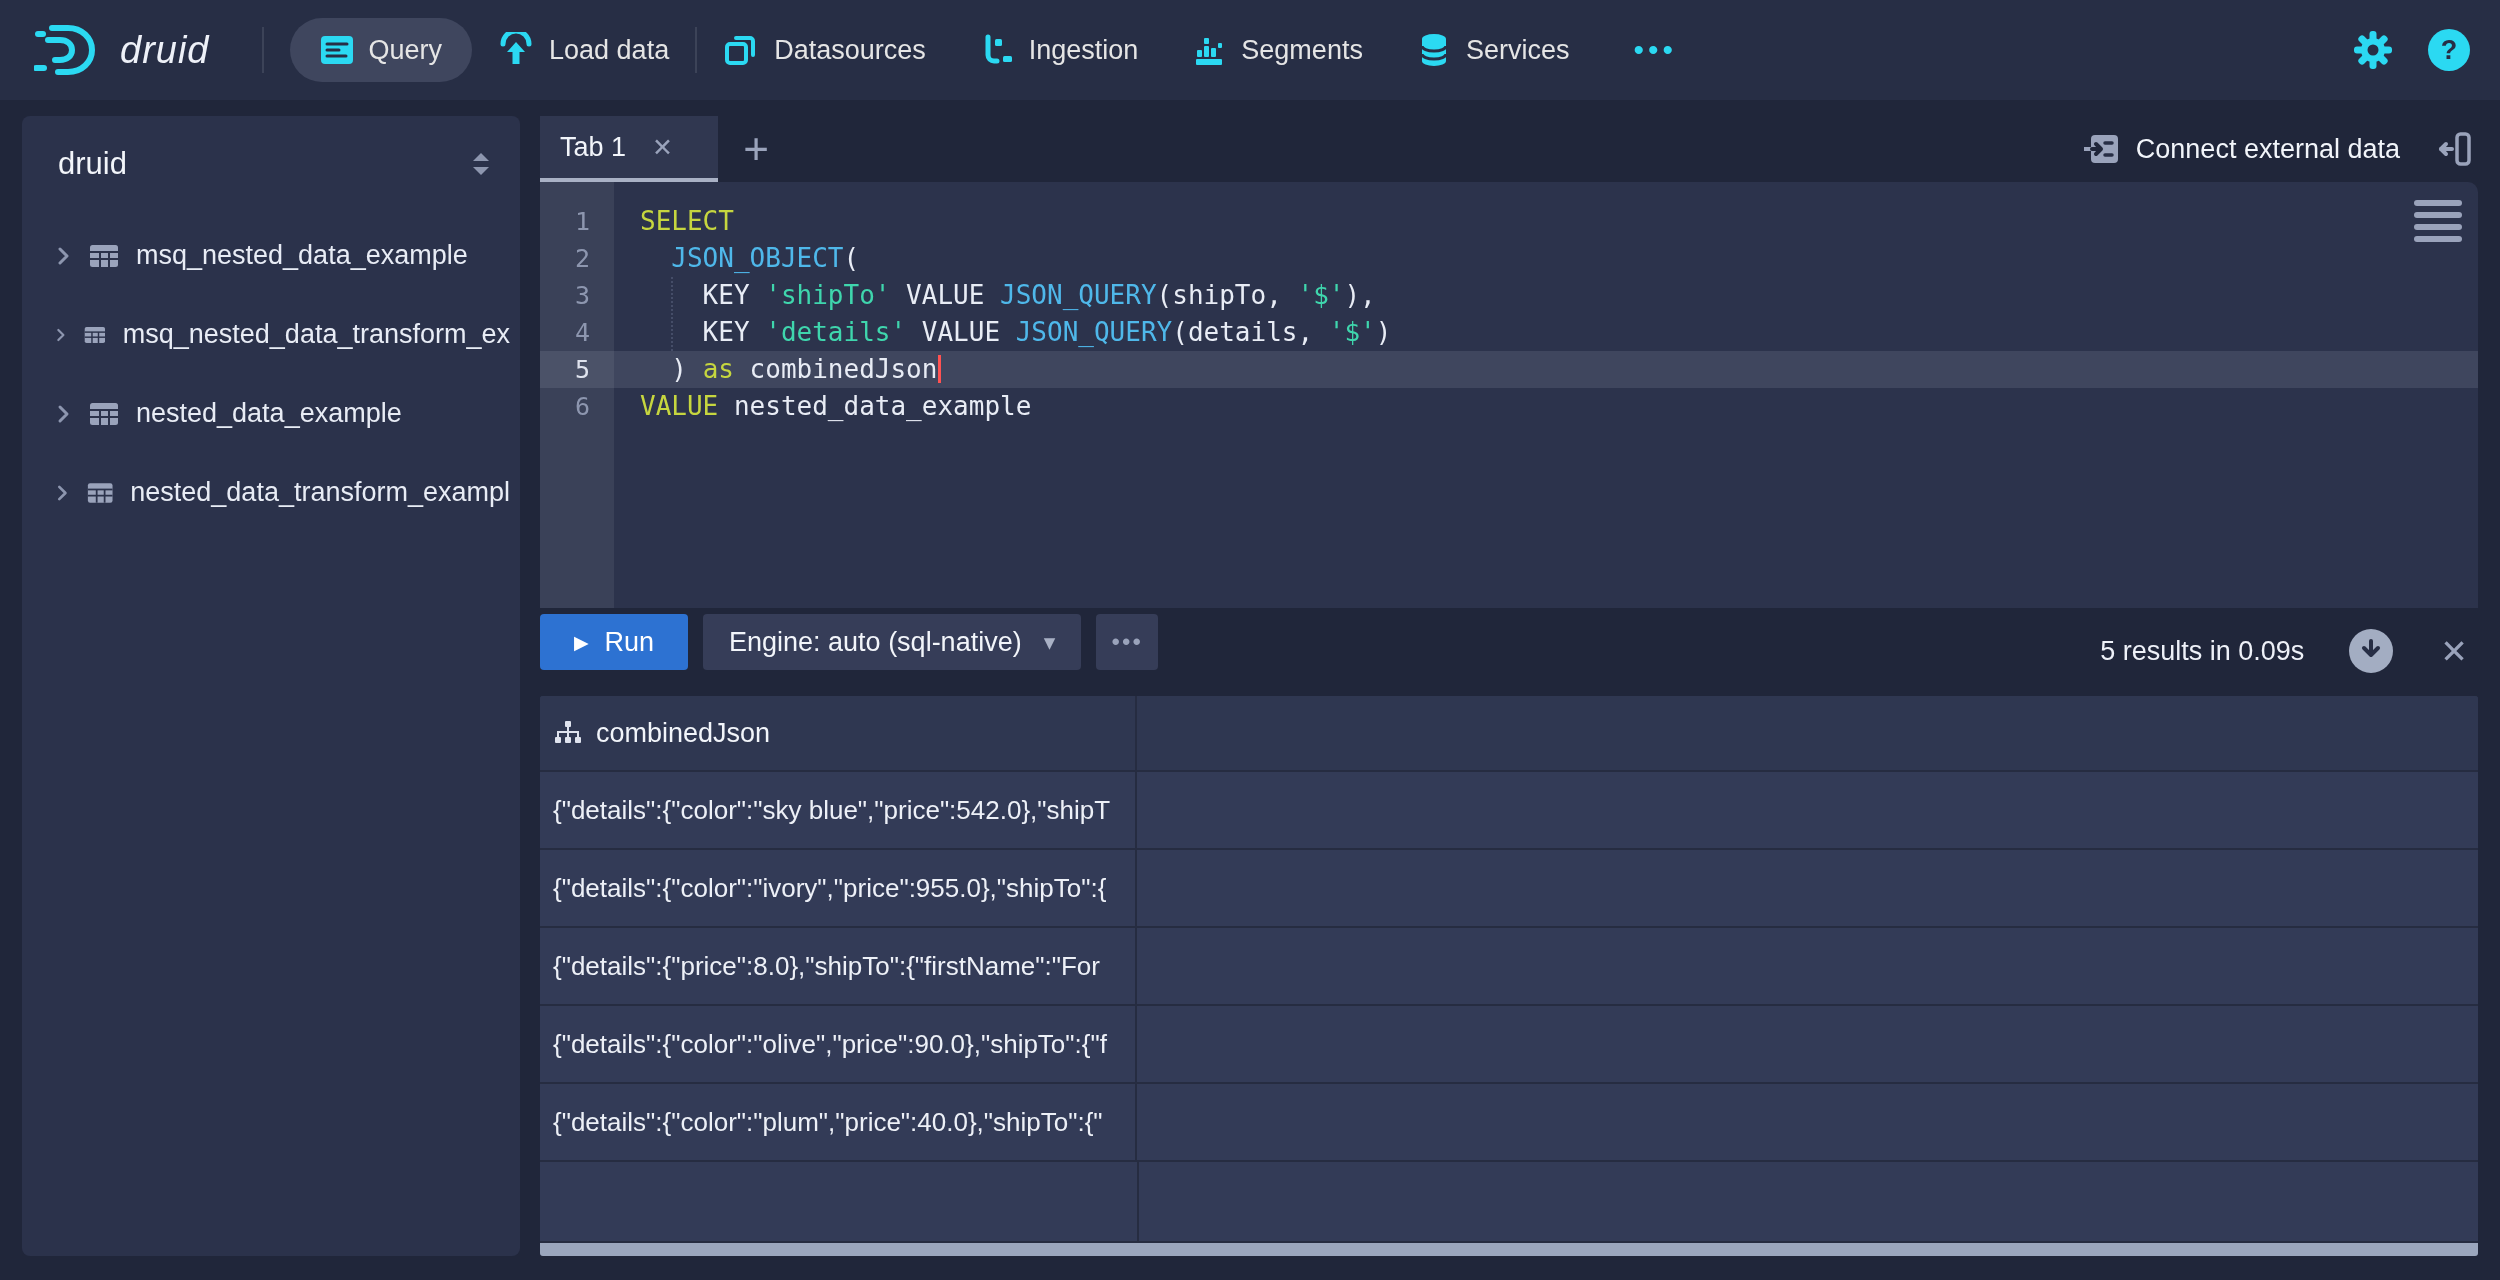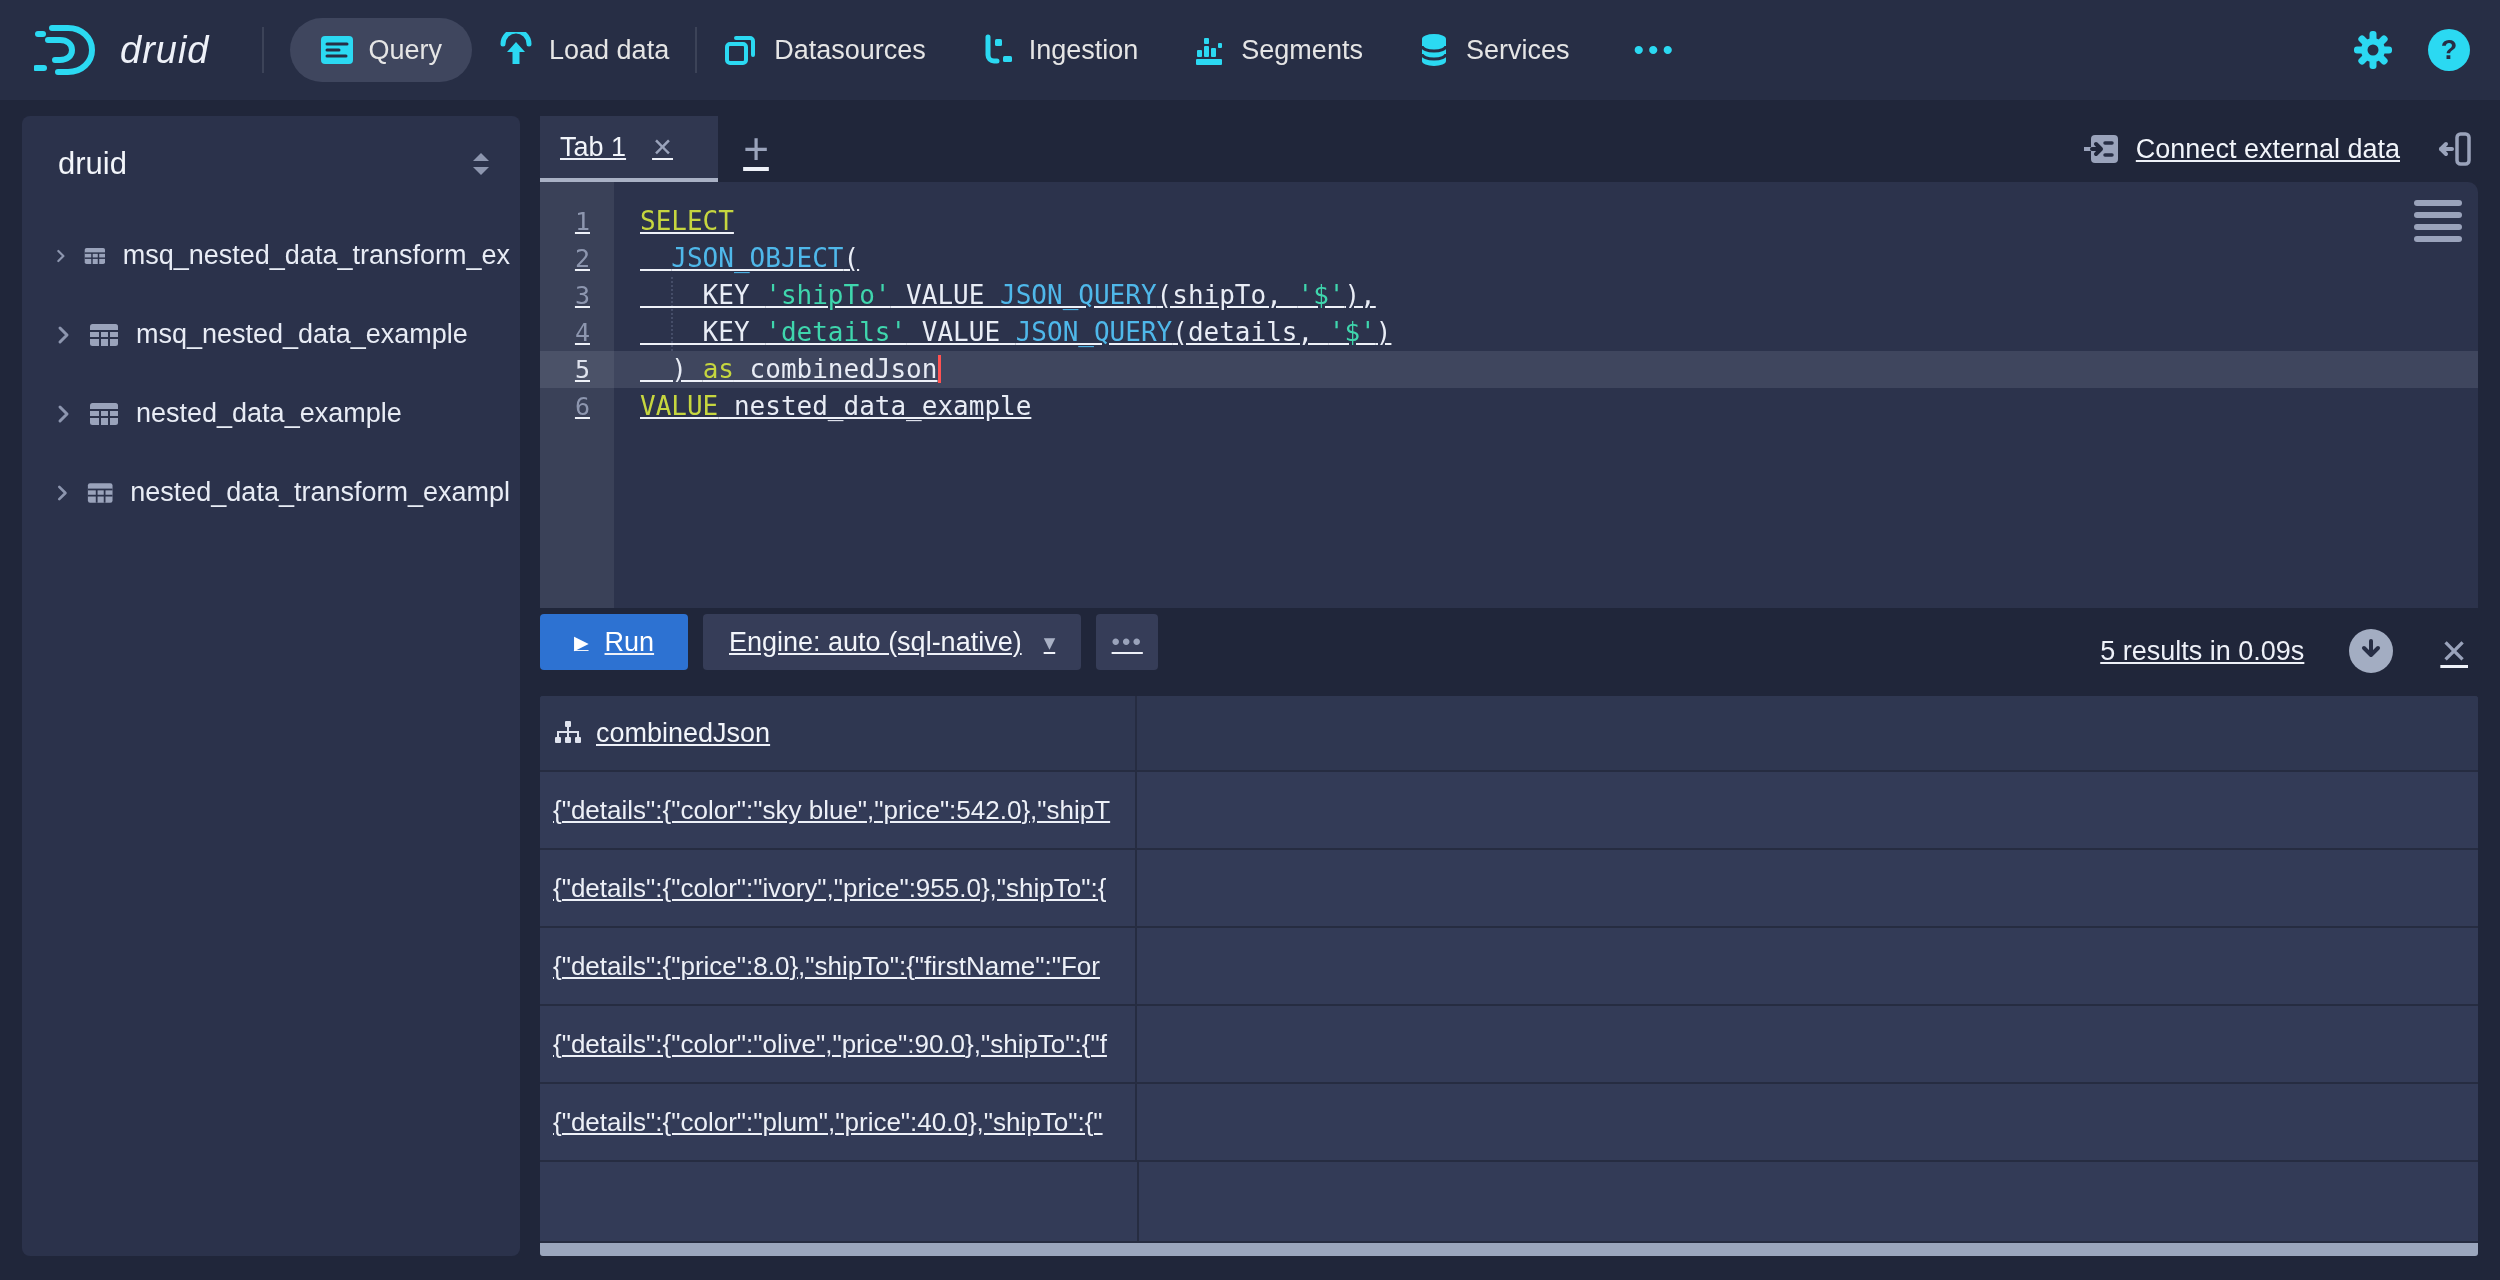--- a/index.html
+++ b/index.html
@@ -31,21 +31,21 @@
   .sidebar{
     position:absolute;left:22px;top:116px;width:498px;height:1140px;
     background:#2b324b;border-radius:8px;box-sizing:border-box;padding:30px 0 0 0;
   }
   .sidebar-header{display:flex;align-items:center;padding:0 28px 0 36px;margin-bottom:34px;}
   .sidebar-title{font-size:31px;color:#f2f5fa;flex:1;}
   .sidebar-list{list-style:none;margin:0;padding:0 10px 0 20px;}
   .sidebar-item{height:79px;display:flex;align-items:center;gap:17px;padding-left:12px;
     font-size:27px;color:#e8ecf5;white-space:nowrap;overflow:hidden;cursor:pointer;}
   
-  .main{position:absolute;left:540px;top:116px;width:1938px;text-decoration:underline;}
+  .main{position:absolute;left:540px;top:116px;width:1938px;}
   
   .tabbar{height:66px;display:flex;align-items:stretch;}
   .tab{width:178px;background:#303750;border-bottom:4px solid #a9b1c5;box-sizing:border-box;
     display:flex;align-items:center;padding:0 20px;gap:26px;font-size:27px;color:#f2f5fa;cursor:pointer;}
   .tab-close{color:#9aa3bb;font-size:25px;line-height:1;}
   .newtab{width:76px;display:flex;align-items:center;justify-content:center;
     color:#9aa3bb;font-size:44px;font-weight:300;cursor:pointer;}
   .tab-spacer{flex:1;}
   .connect{display:flex;align-items:center;gap:16px;font-size:27px;color:#f2f5fa;cursor:pointer;}
   .collapse-btn{display:flex;align-items:center;margin:0 6px 0 38px;cursor:pointer;}
@@ -203,36 +203,36 @@
         </svg>
       <svg width="30" height="26" viewBox="0 0 30 26">
         <rect x="1" y="2" width="28" height="22" rx="2.5" fill="#9aa3bb"></rect>
         <g stroke="#2b324b" stroke-width="2">
             <line x1="1" y1="9" x2="29" y2="9"></line>
             <line x1="1" y1="16" x2="29" y2="16"></line>
             <line x1="11" y1="9" x2="11" y2="24"></line>
             <line x1="20" y1="9" x2="20" y2="24"></line>
           </g>
       </svg>
-      <span>msq_nested_data_transform_ex</span>
+      <span>msq_nested_data_example</span>
     </li>
     <li class="sidebar-item">
       <svg width="18" height="22" viewBox="0 0 18 22" fill="none" stroke="#8d96af" stroke-width="3" stroke-linecap="round" stroke-linejoin="round">
           <polyline points="6,4 13,11 6,18"></polyline>
         </svg>
       <svg width="30" height="26" viewBox="0 0 30 26">
         <rect x="1" y="2" width="28" height="22" rx="2.5" fill="#9aa3bb"></rect>
         <g stroke="#2b324b" stroke-width="2">
             <line x1="1" y1="9" x2="29" y2="9"></line>
             <line x1="1" y1="16" x2="29" y2="16"></line>
             <line x1="11" y1="9" x2="11" y2="24"></line>
             <line x1="20" y1="9" x2="20" y2="24"></line>
           </g>
       </svg>
-      <span>msq_nested_data_example</span>
+      <span>msq_nested_data_transform_ex</span>
     </li>
     <li class="sidebar-item">
       <svg width="18" height="22" viewBox="0 0 18 22" fill="none" stroke="#8d96af" stroke-width="3" stroke-linecap="round" stroke-linejoin="round">
           <polyline points="6,4 13,11 6,18"></polyline>
         </svg>
       <svg width="30" height="26" viewBox="0 0 30 26">
         <rect x="1" y="2" width="28" height="22" rx="2.5" fill="#9aa3bb"></rect>
         <g stroke="#2b324b" stroke-width="2">
             <line x1="1" y1="9" x2="29" y2="9"></line>
             <line x1="1" y1="16" x2="29" y2="16"></line>

